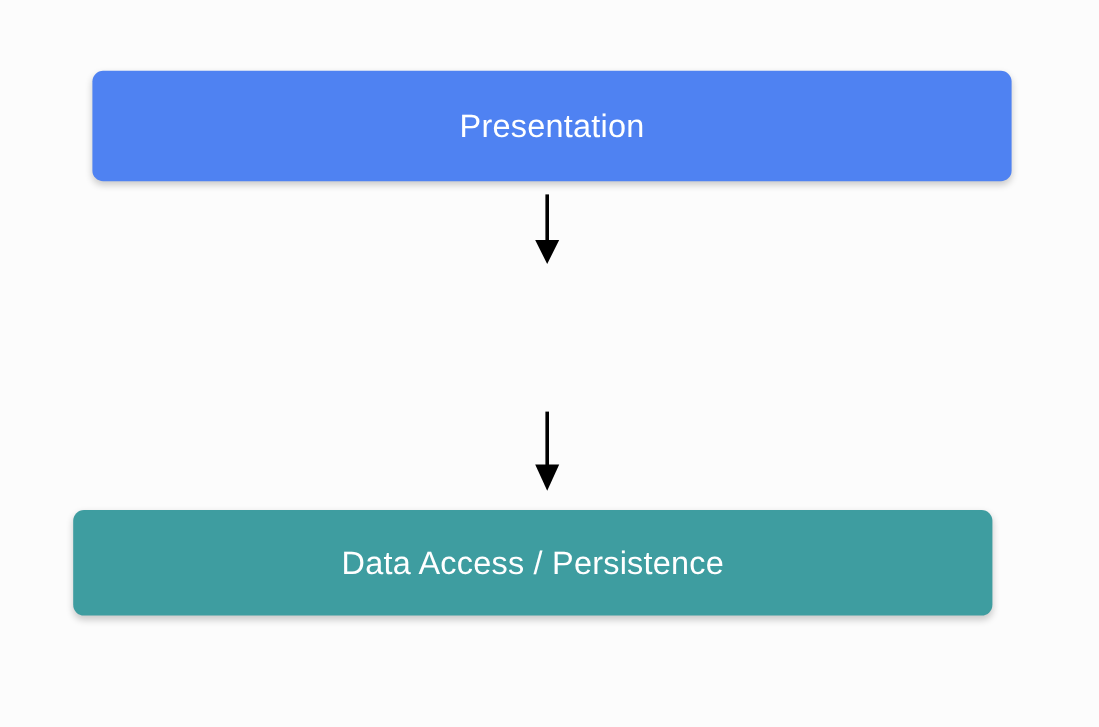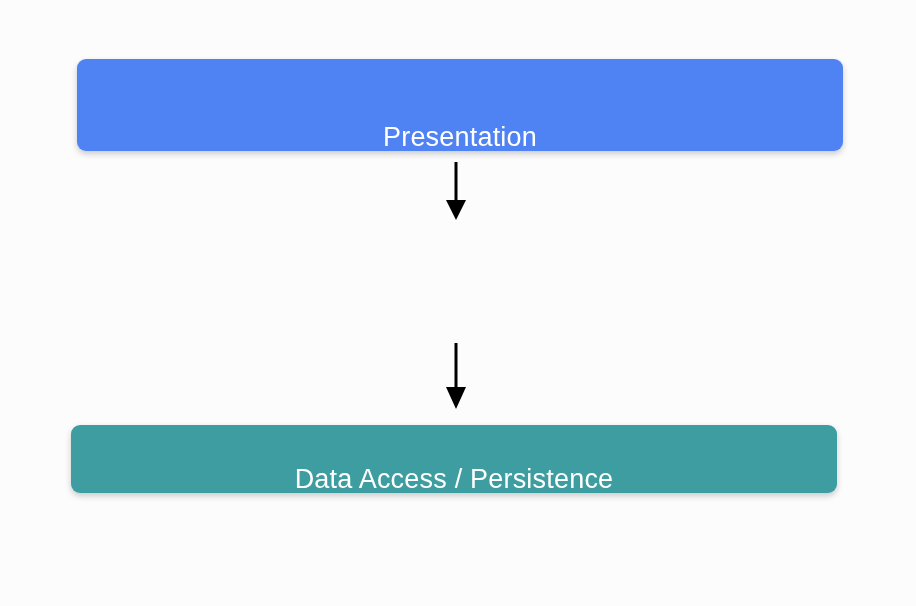--- a/index.html
+++ b/index.html
@@ -18,21 +18,21 @@
   #diagram-canvas {
     position: relative;
     width: 916px;
     height: 606px;
     background: #fcfcfc;
   }
 
   .layer-box {
     position: absolute;
     display: flex;
-    align-items: flex-end;
+    align-items: center;
     justify-content: center;
     border-radius: 9px;
     box-shadow: 0 3px 6px rgba(0, 0, 0, 0.20);
     box-sizing: border-box;
   }
 
   .layer-label {
     color: #ffffff;
     font-family: "Liberation Sans", sans-serif;
     font-size: 27px;
@@ -50,24 +50,24 @@
     width: 766px;
     height: 92px;
   }
   #box-business-logic {
     left: 77px;
     top: 243px;
     width: 766px;
     height: 88px;
   }
   #box-data-access {
-    left: 71px;
+    left: 61px;
     top: 425px;
     width: 766px;
-    height: 68px;
+    height: 88px;
   }
 
   
   .flow-arrow {
     position: absolute;
     left: 0;
     top: 0;
     overflow: visible;
   }
   #arrow-presentation-to-business {

